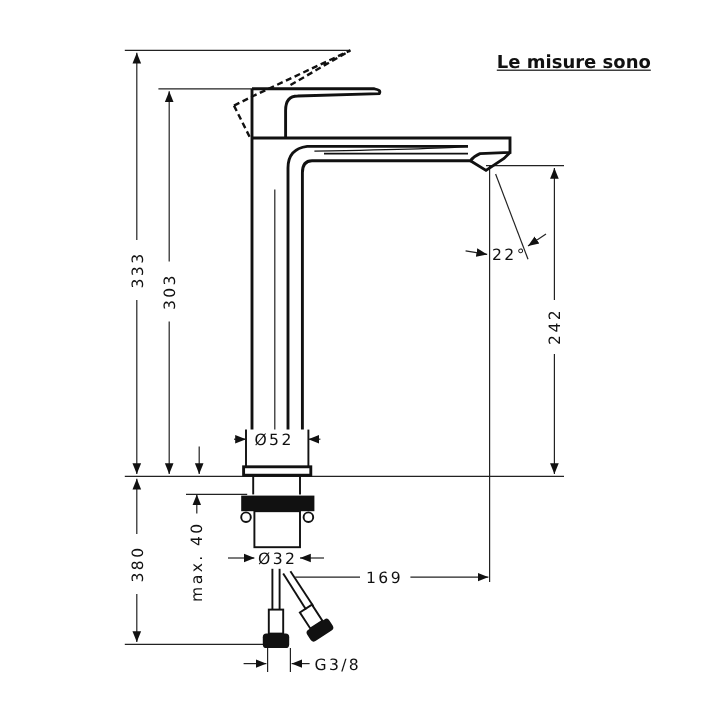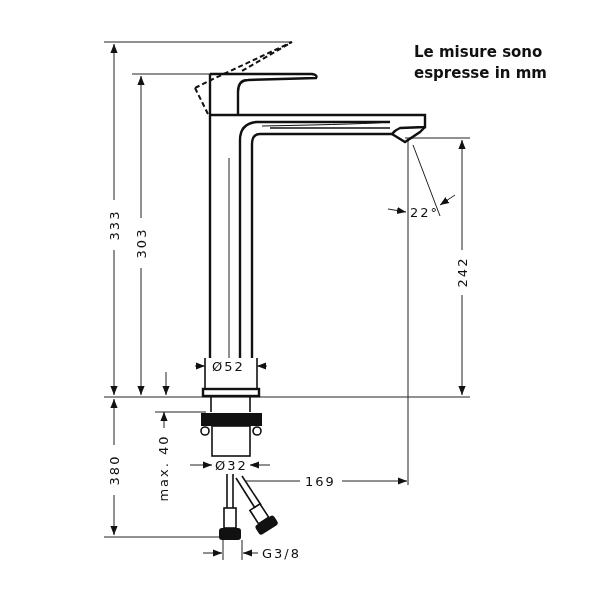--- a/index.html
+++ b/index.html
@@ -1,30 +1,29 @@
 <!DOCTYPE html>
 <html><head>
 <meta charset="utf-8">
 <style>
   html, body { margin: 0; padding: 0; background: #ffffff; }
   body { width: 600px; height: 600px; position: relative; overflow: hidden; font-family: "DejaVu Sans", sans-serif; }
-  .note { position: absolute; left: 414px; top: 42px; font-family: "DejaVu Sans", sans-serif; font-weight: bold; font-size: 15px; line-height: 21px; color: #111; }
+  .note { position: absolute; left: 414px; top: 42px; font-family: "DejaVu Sans", sans-serif; font-weight: bold; font-size: 15px; line-height: 21px; color: #111; text-decoration: underline; }
   svg { position: absolute; left: 0; top: 0; }
   .dim { font-family: "DejaVu Sans", sans-serif; font-size: 13px; fill: #111; letter-spacing: 2px; }
   .thin { stroke: #222; stroke-width: 1; fill: none; }
   .thick { stroke: #111; stroke-width: 2.4; fill: none; }
   .med { stroke: #111; stroke-width: 1.6; fill: none; }
   .dash { stroke: #111; stroke-width: 2; fill: none; stroke-dasharray: 5 3; }
 </style>
 </head>
 <body>
 
 <div class="note">
   <div>Le misure sono</div>
-  <div>espresse in mm</div>
 </div>
 
 <svg width="600" height="600" viewBox="0 0 600 600">
   <defs>
     <marker id="arr" viewBox="0 0 10 10" refX="10" refY="5" markerWidth="9" markerHeight="9" orient="auto-start-reverse">
       <path d="M0,1 L10,5 L0,9 Z" fill="#111"></path>
     </marker>
   </defs>
 
   <line class="thin" x1="104" y1="397" x2="470" y2="397"></line>

